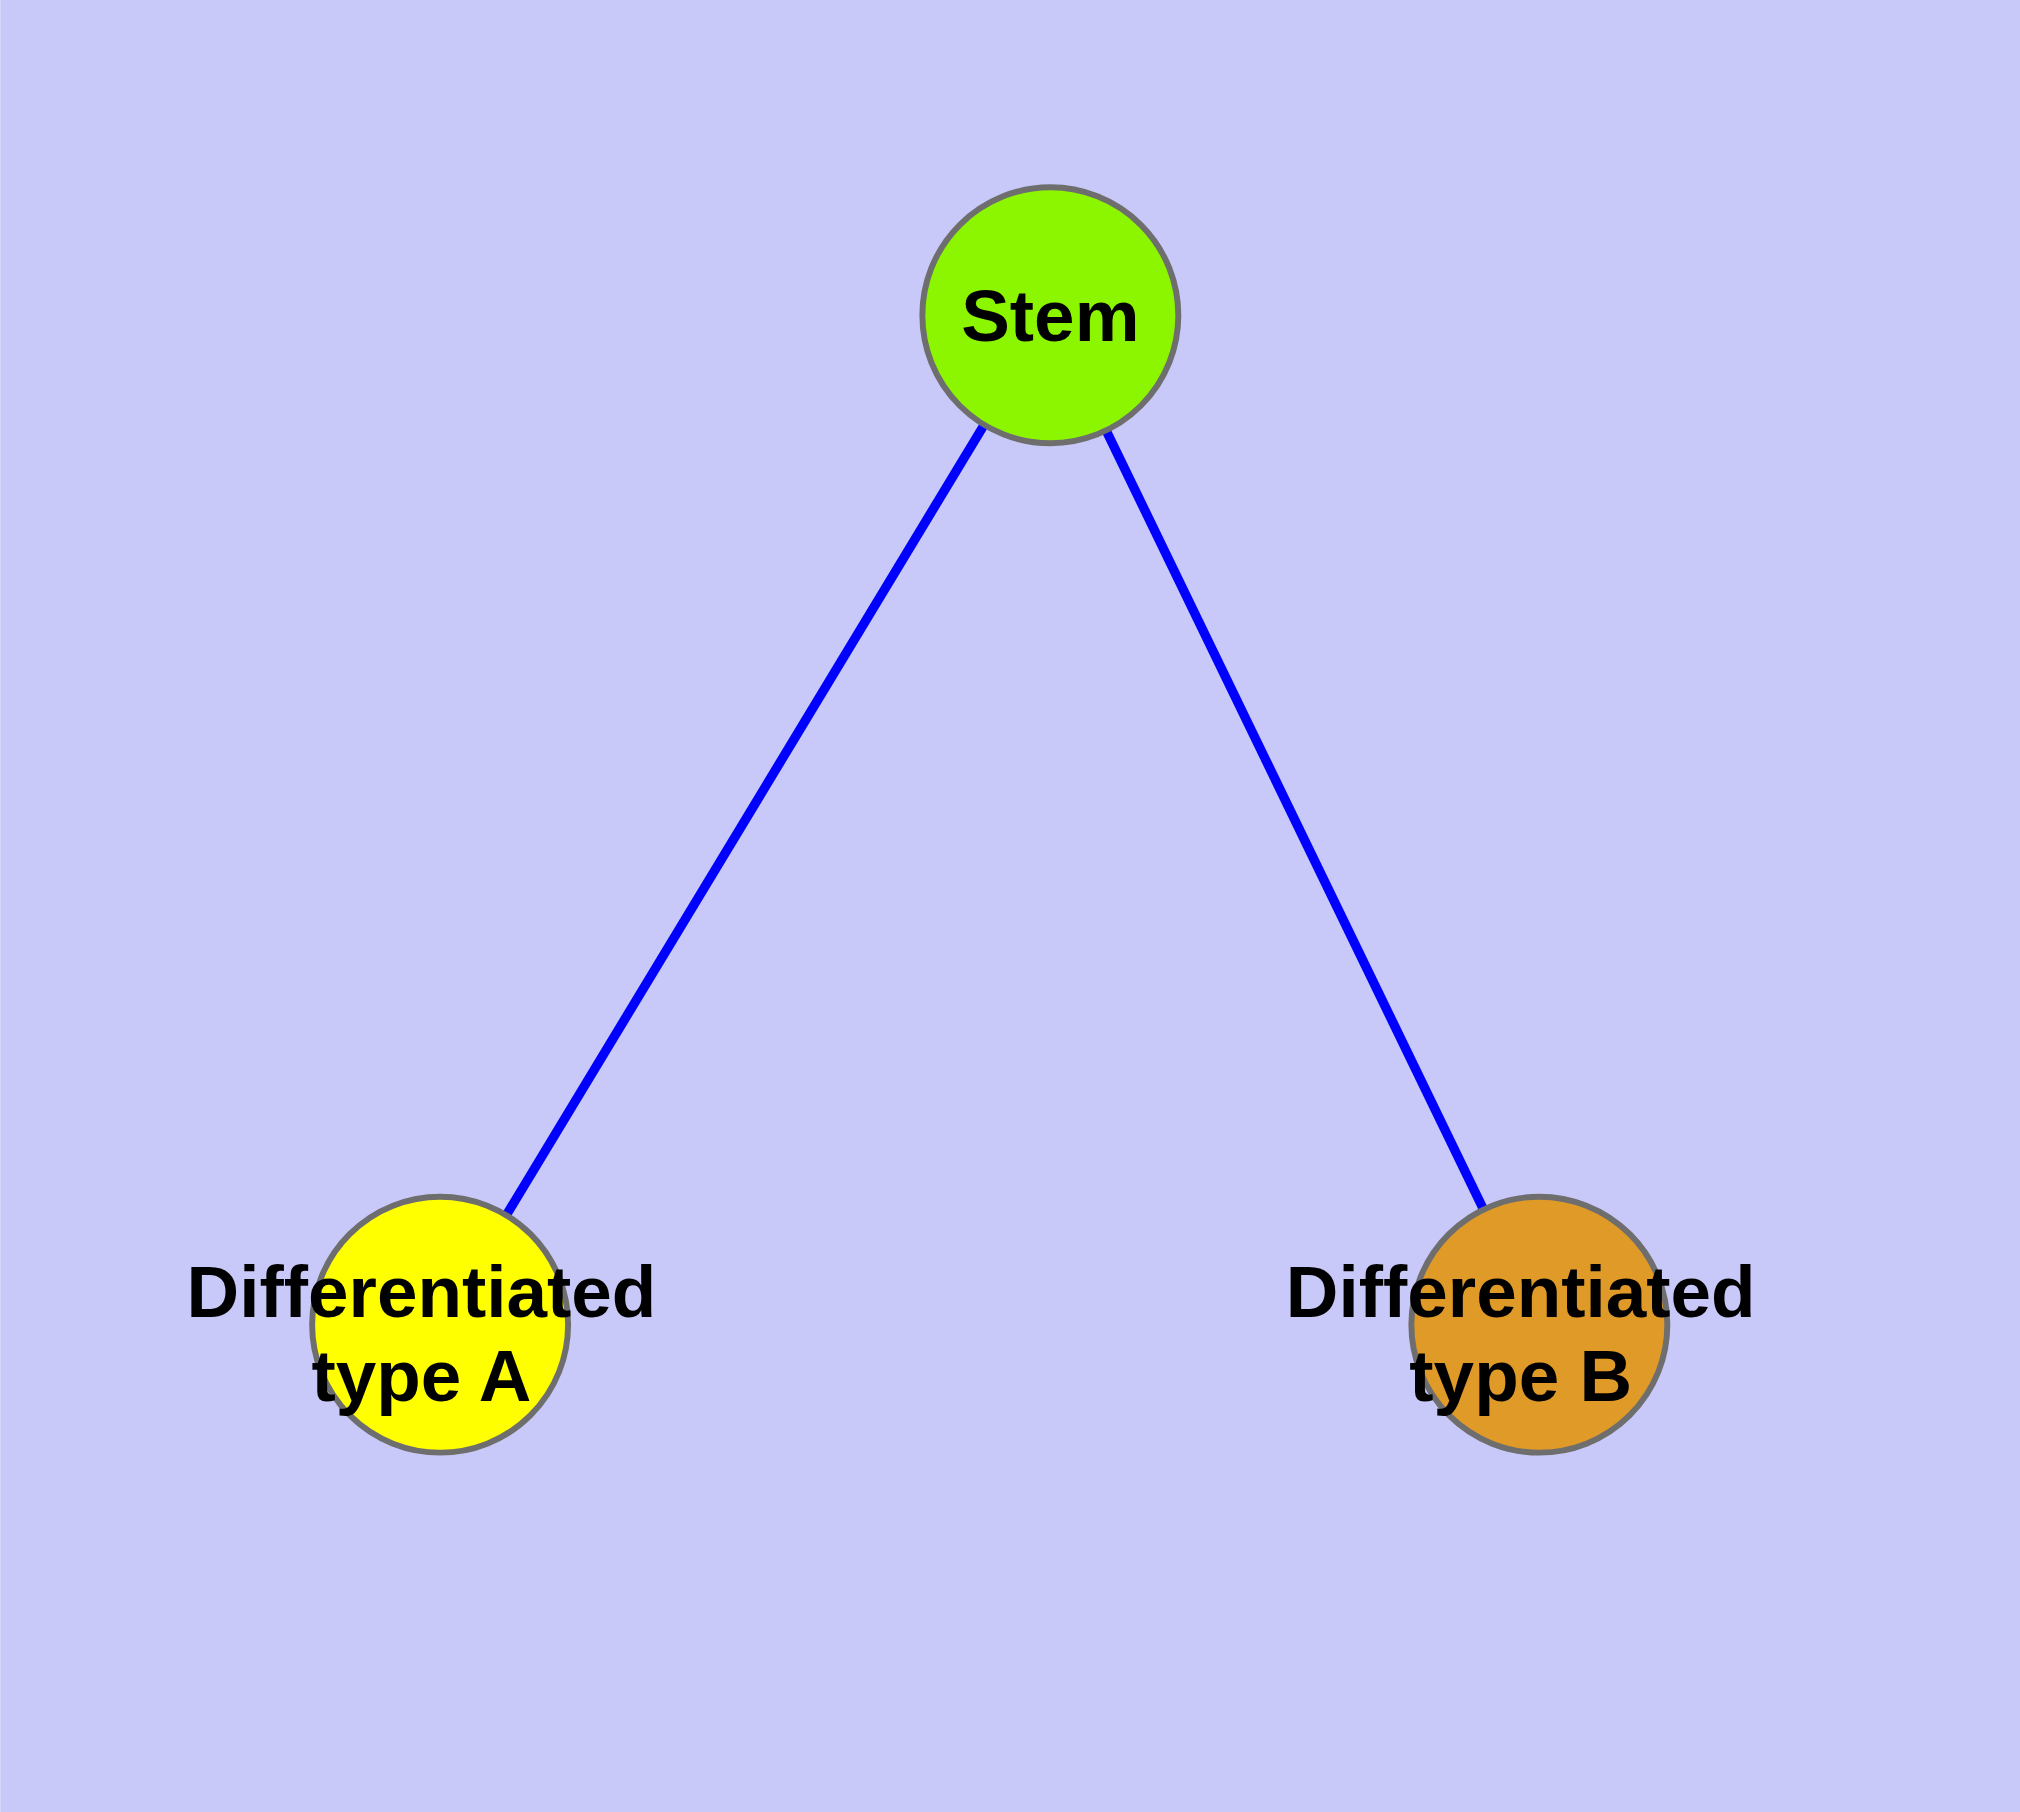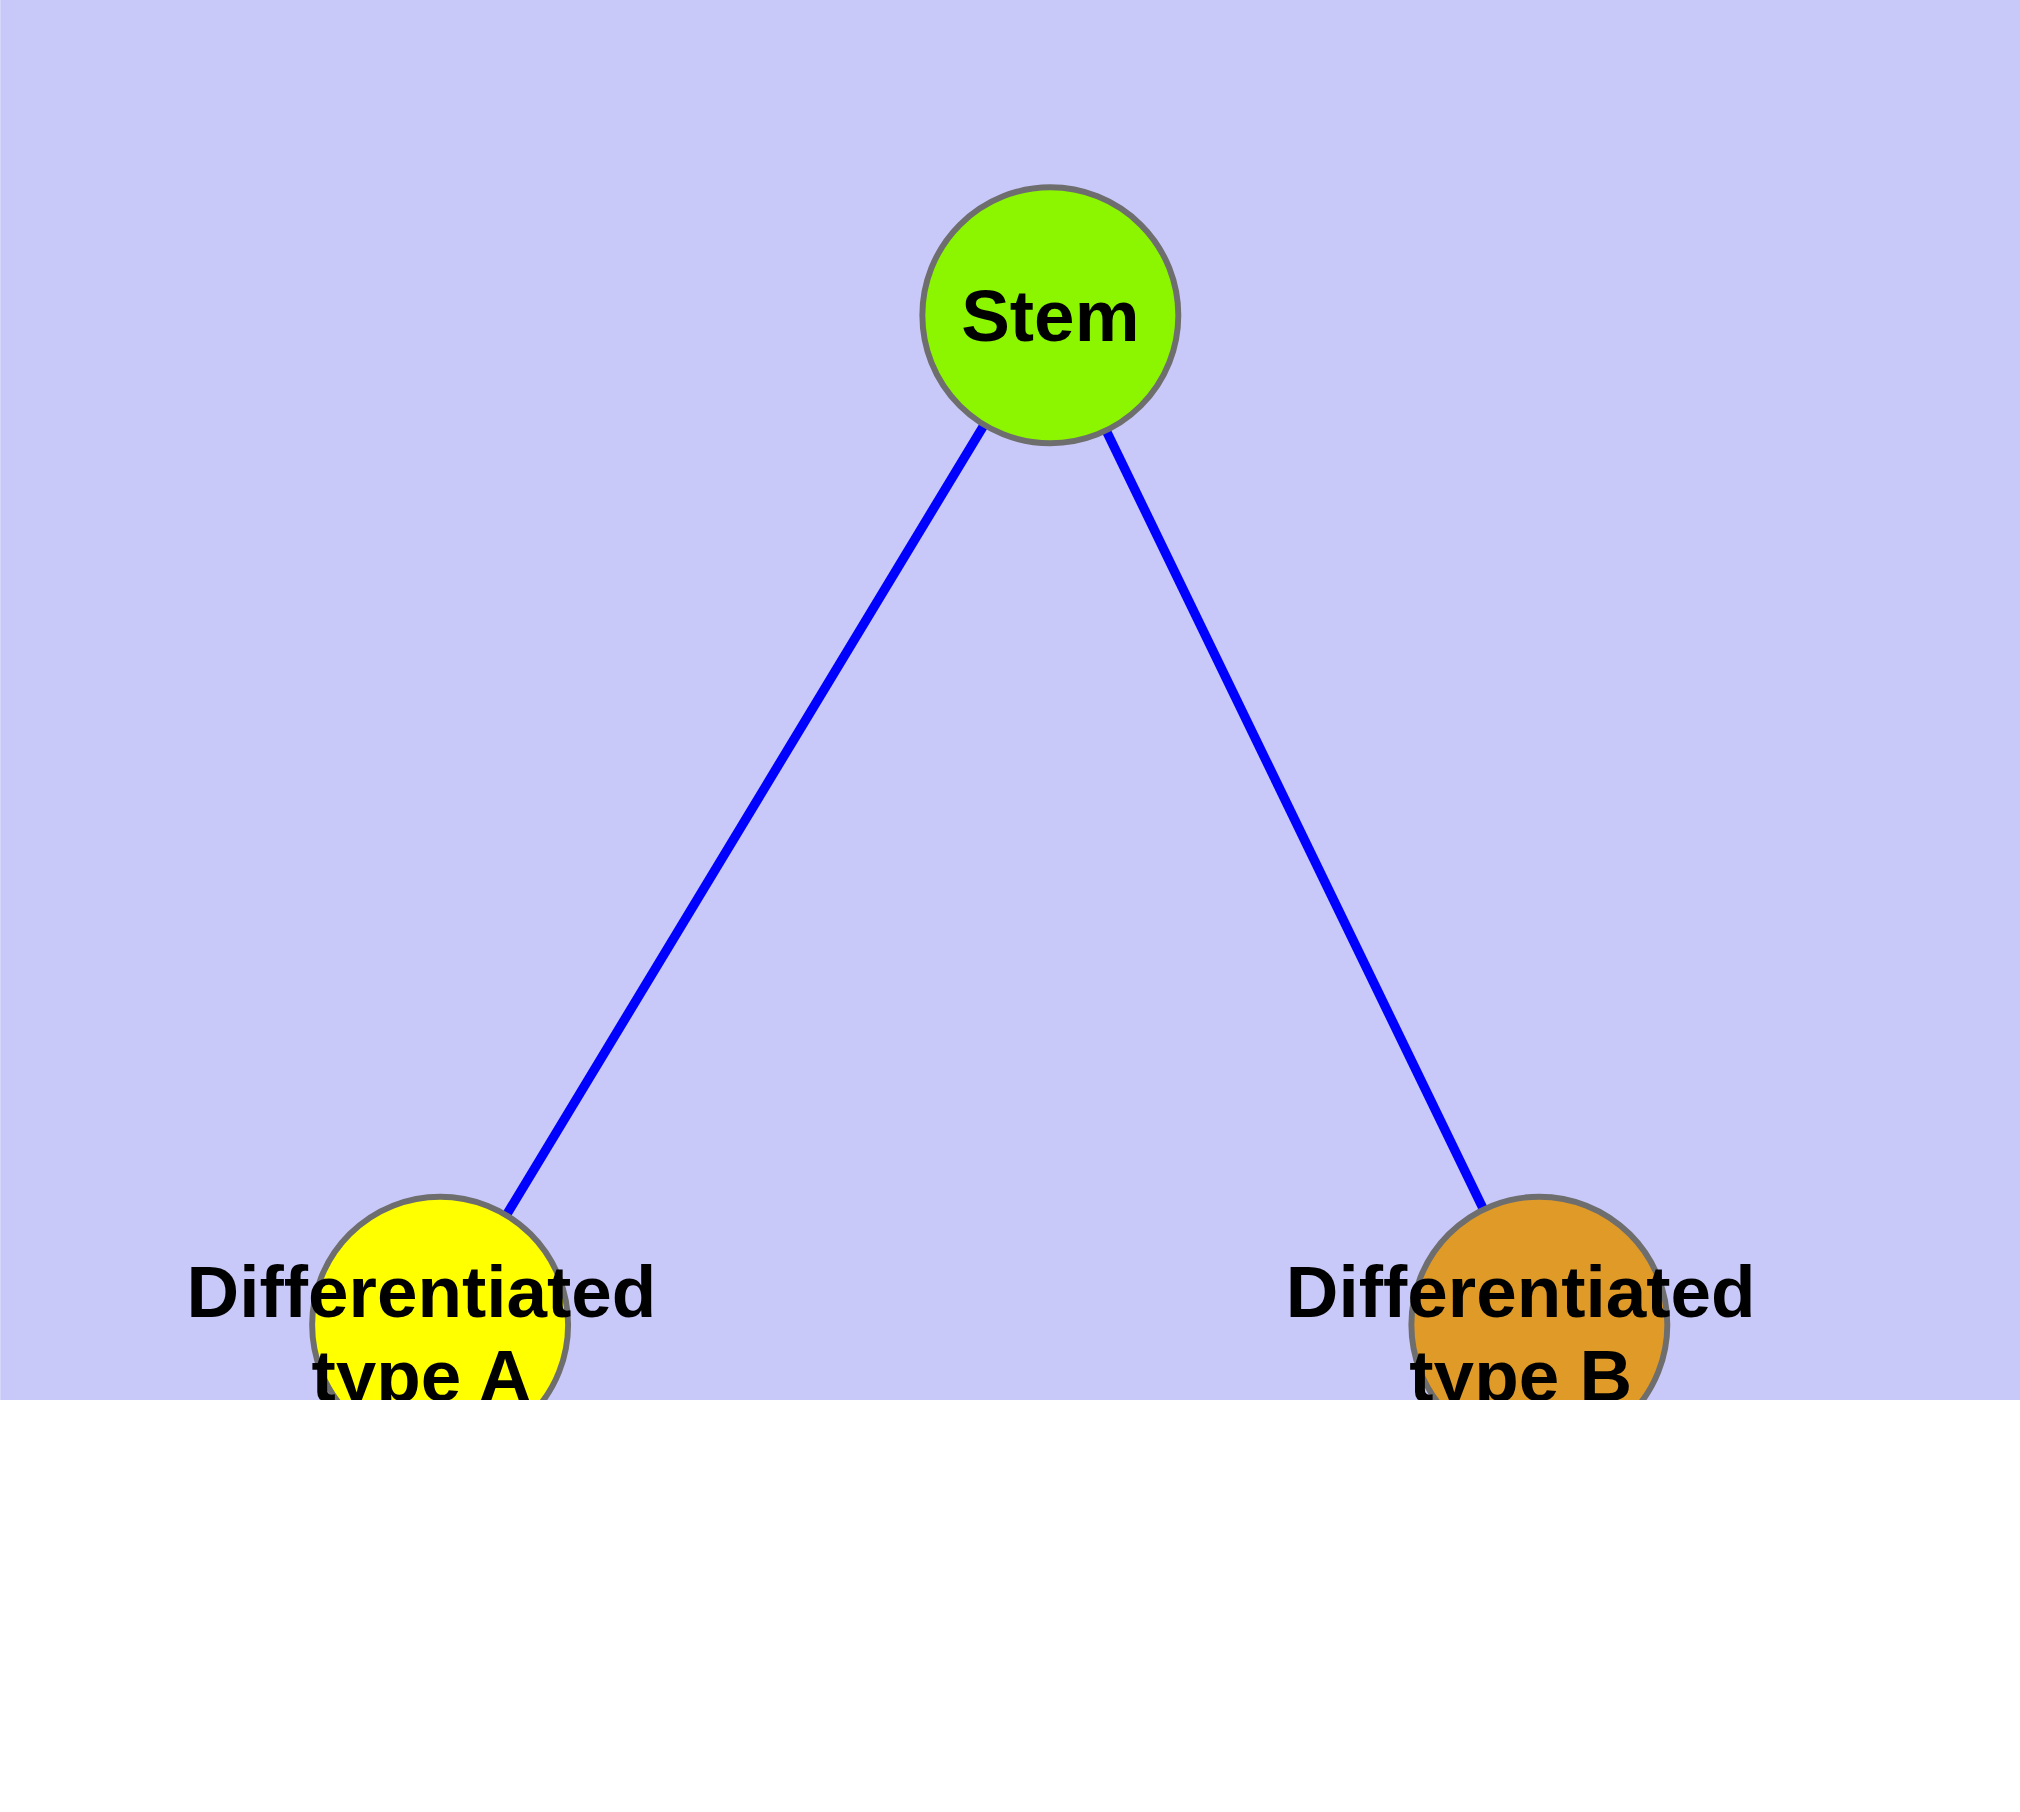--- a/index.html
+++ b/index.html
@@ -25,21 +25,21 @@
   }
   .node-label {
     font-family: "Liberation Sans", sans-serif;
     font-weight: bold;
     fill: #000000;
   }
 </style>
 </head>
 <body>
 
-<div id="canvas" style="width: 2021px; height: 1400px;">
+<div id="canvas" style="width: 2021px; height: 1812px;">
   <svg id="graph-svg" viewBox="0 0 2384 2138" preserveAspectRatio="xMidYMid meet" style="width: 2021px; height: 1812px;">
     <rect id="bg-rect" x="0" y="0" width="2384" height="2138" fill="#c9c9f9"></rect>
     <g id="edges-layer">
         <line x1="1160.8807663401503" y1="501.222232345668" x2="597.1192336598497" y2="1433.777767654332" stroke="#0000ff" stroke-width="11" stroke-linecap="butt"></line>
         <line x1="1304.8353043973036" y1="507.8922834266699" x2="1750.1646956026964" y2="1427.10771657333" stroke="#0000ff" stroke-width="11" stroke-linecap="butt"></line>
       </g>
     <g id="nodes-layer">
         <g>
           <circle cx="1239" cy="372" r="151" fill="#8cf600" stroke="#6e6e6e" stroke-width="7"></circle>
           <text class="node-label" x="1239" y="372" text-anchor="middle" dominant-baseline="central" font-size="86" font-weight="bold" fill="#000000"><tspan x="1239">Stem</tspan></text>

